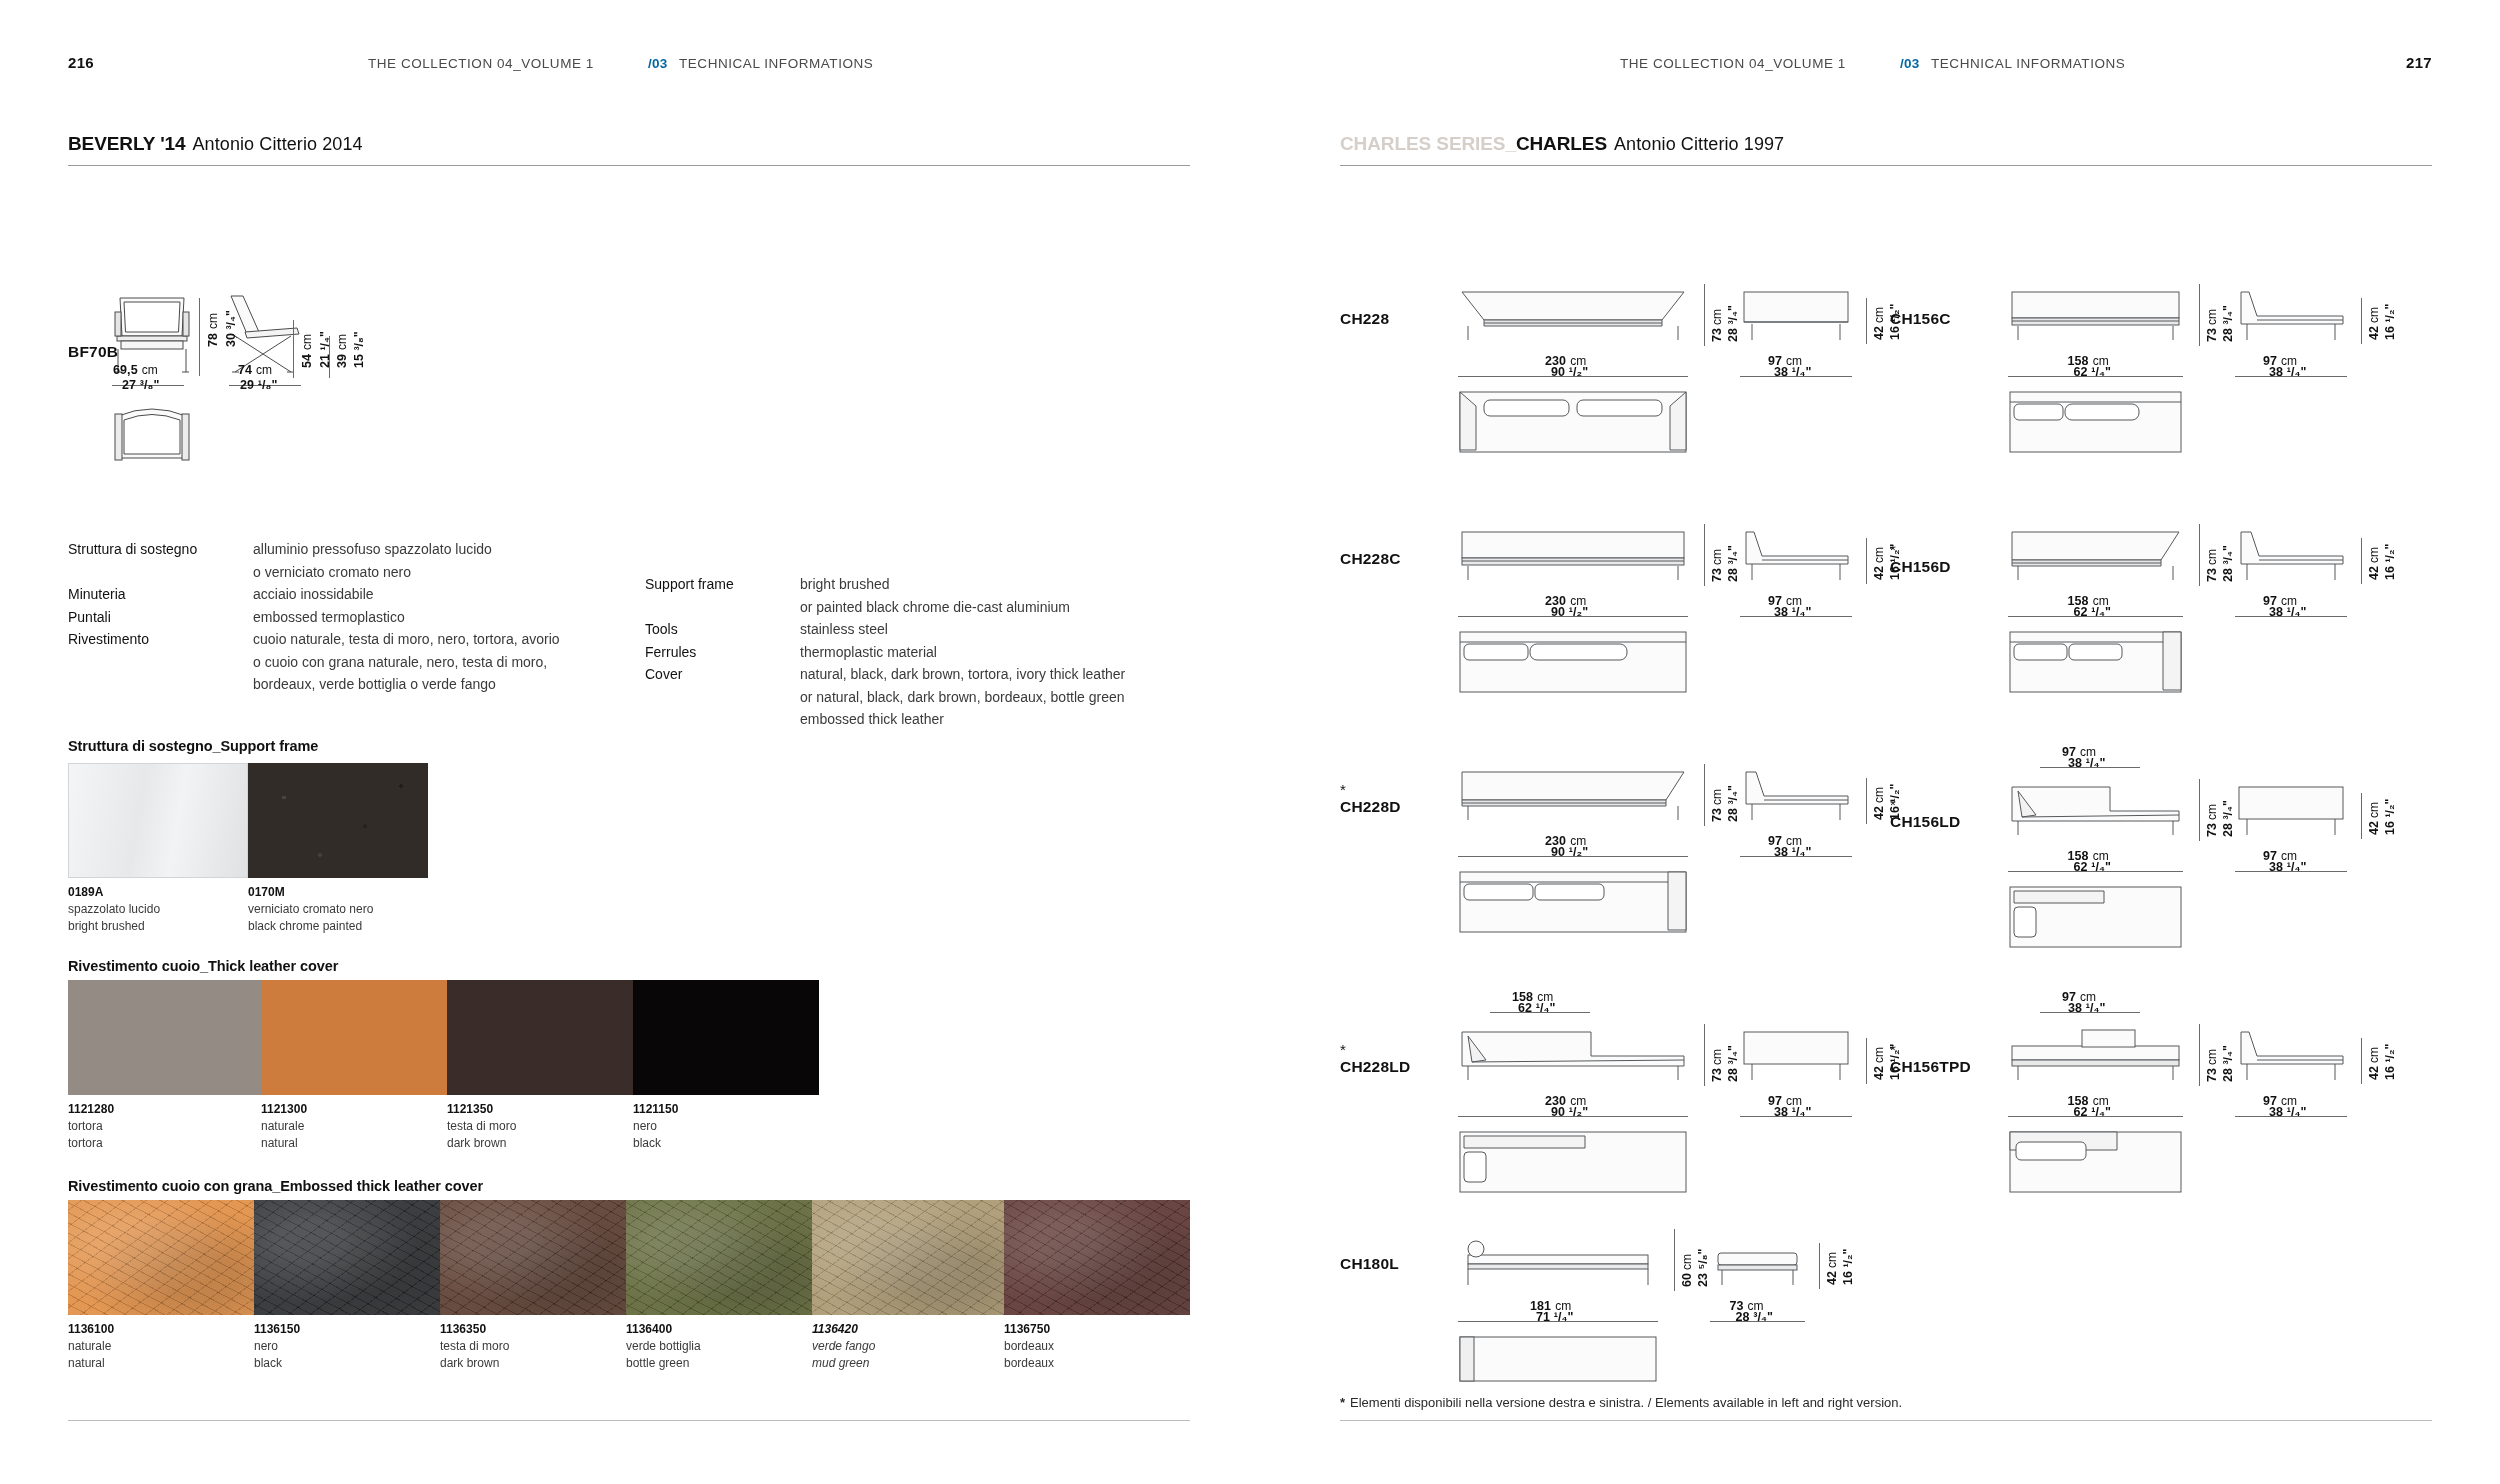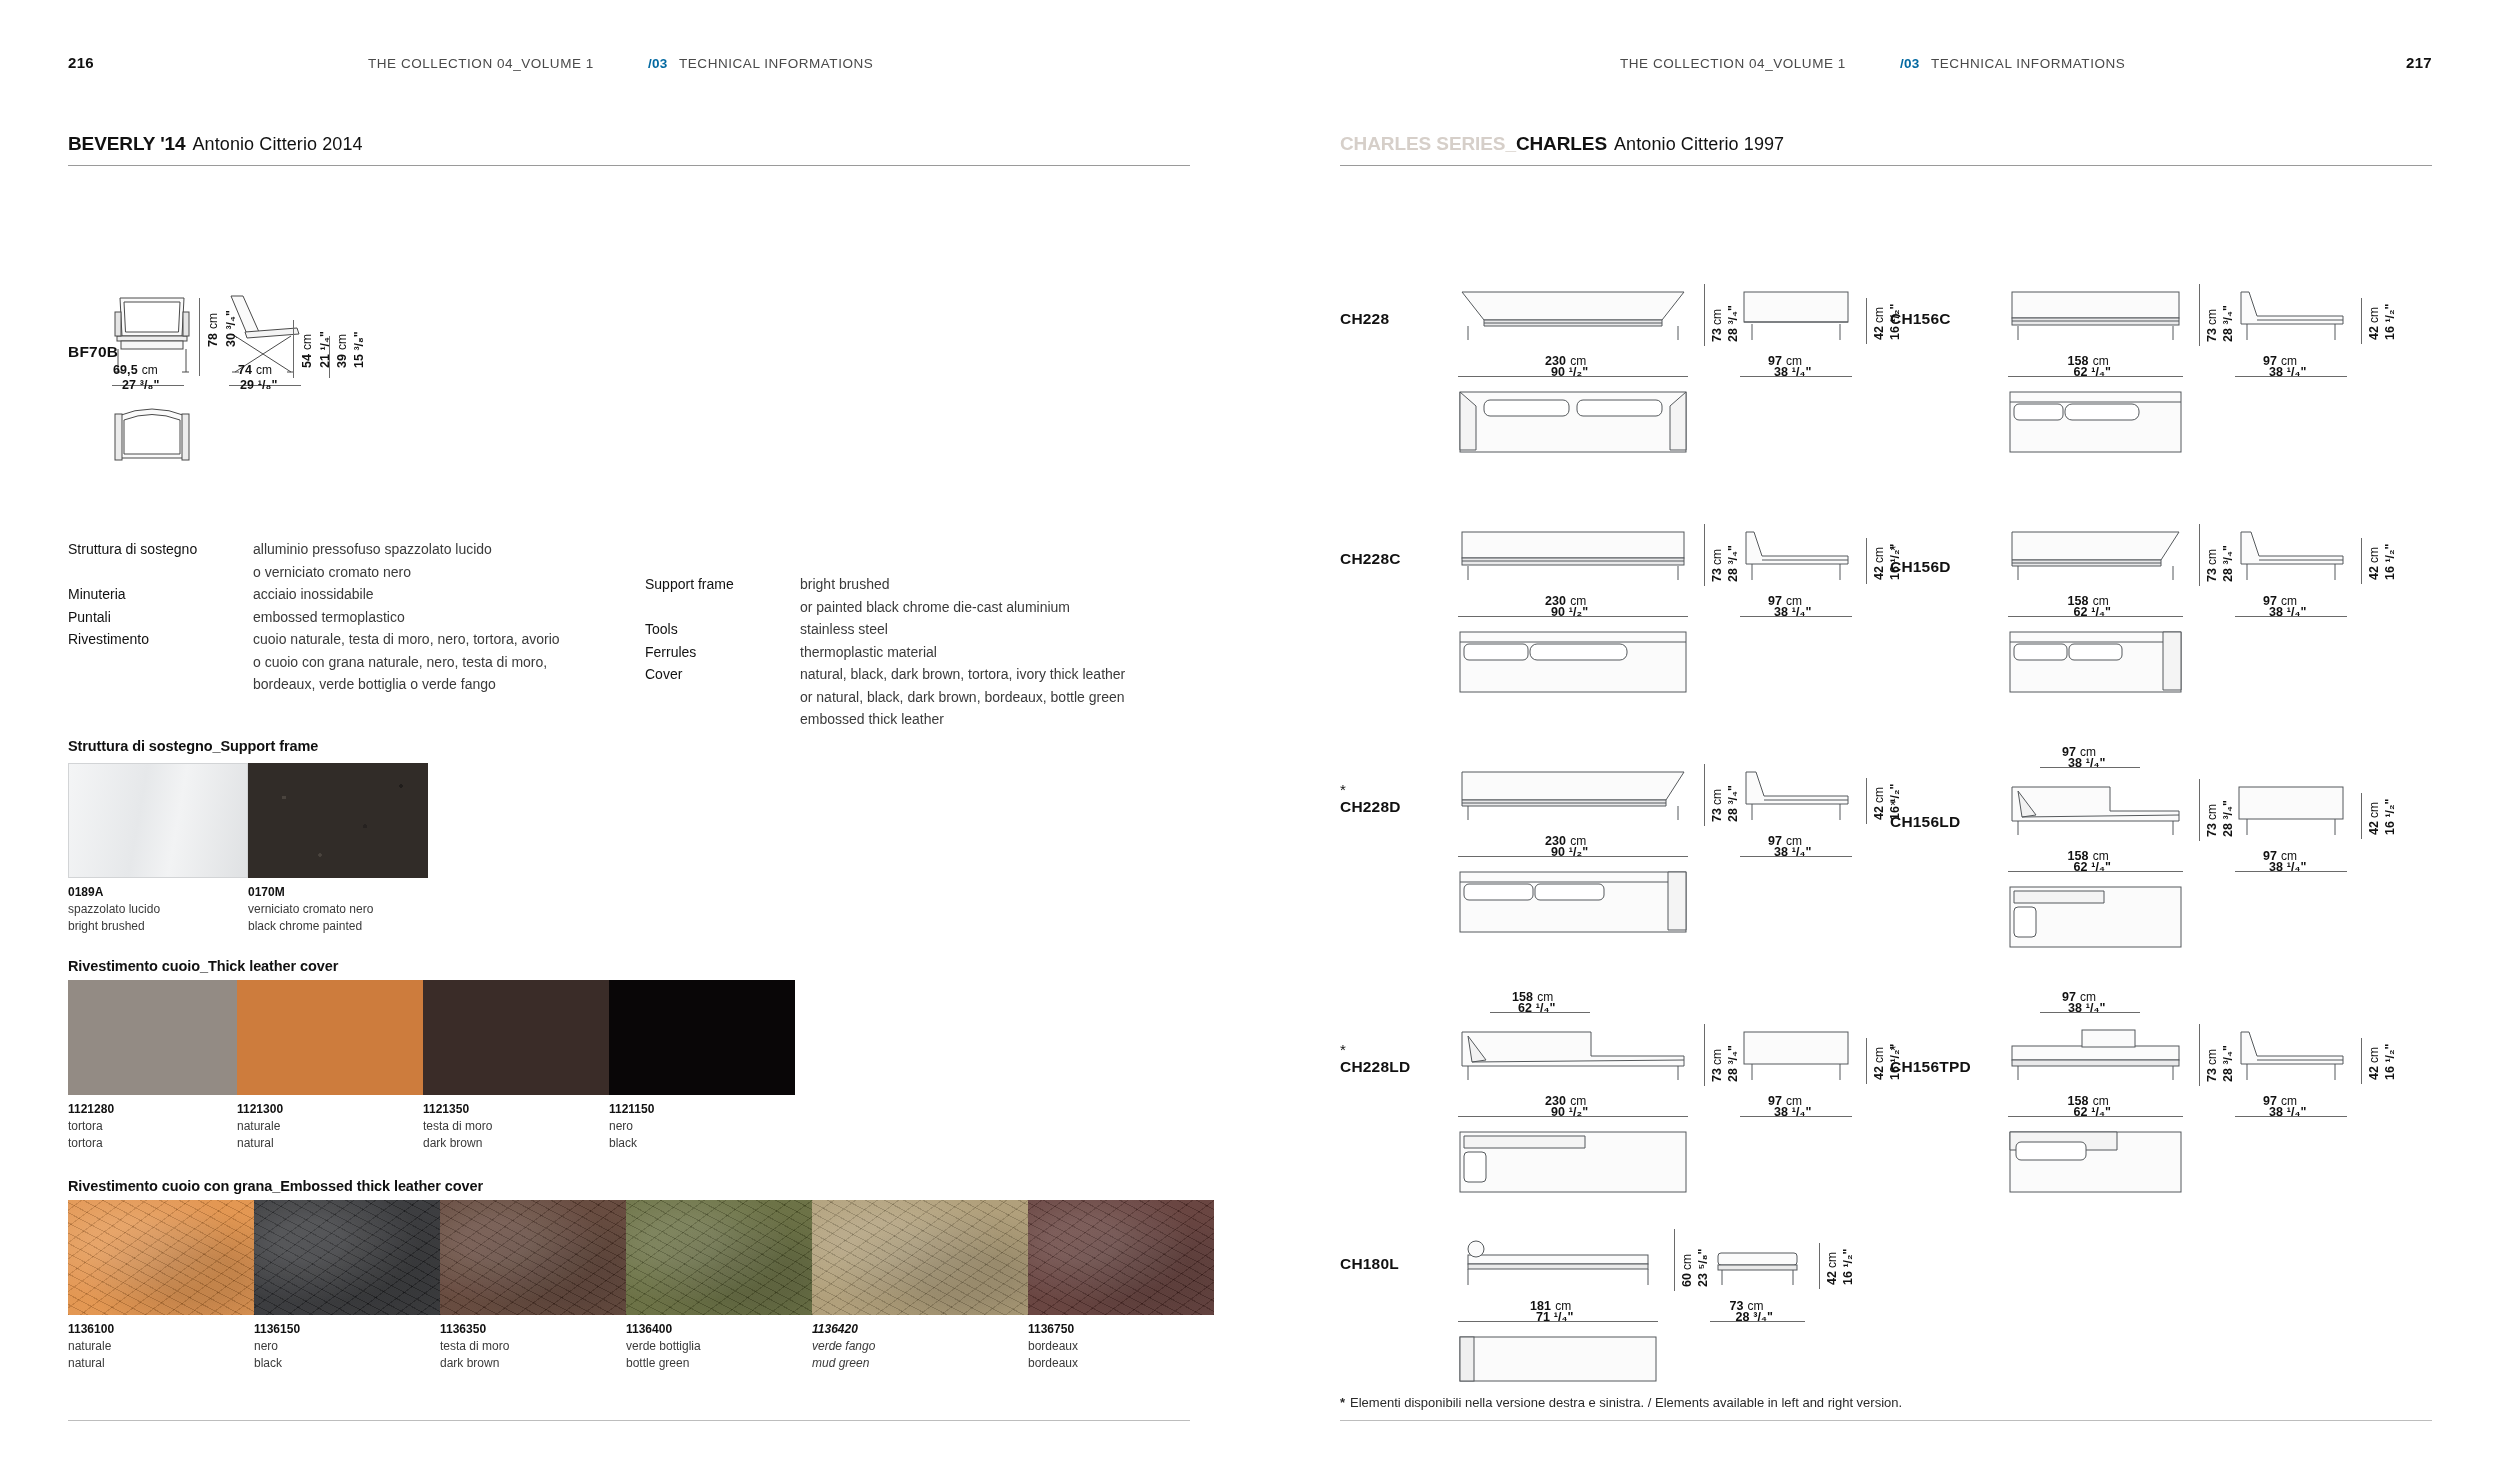--- a/index.html
+++ b/index.html
@@ -245,21 +245,21 @@
         <div class="sw-cap">
           <div class="sw-code">0170M</div>
           <div class="sw-it">verniciato cromato nero</div>
           <div class="sw-en">black chrome painted</div>
         </div>
       </div>
     </div>
 
   <div class="blk-title" style="left:68px; top:958px;">Rivestimento cuoio_Thick leather cover</div>
   <div class="swrow" style="left: 68px; top: 980px; height: 115px; gap: 0px;">
-      <div class="sw" style="width: 169px;">
+      <div class="sw" style="width: 193px;">
         <span class="sw-chip" style="background: rgb(147, 139, 132);"></span>
         <div class="sw-cap">
           <div class="sw-code">1121280</div>
           <div class="sw-it">tortora</div>
           <div class="sw-en">tortora</div>
         </div>
       </div>
       <div class="sw" style="width: 186px;">
         <span class="sw-chip" style="background: rgb(205, 124, 61);"></span>
         <div class="sw-cap">
@@ -313,21 +313,21 @@
         </div>
       </div>
       <div class="sw" style="width: 186px;">
         <span class="sw-chip" style="background: repeating-linear-gradient(28deg, rgba(0, 0, 0, 0.14) 0px, rgba(0, 0, 0, 0.14) 1px, rgba(255, 255, 255, 0.05) 1px, rgba(255, 255, 255, 0.05) 9px), repeating-linear-gradient(-37deg, rgba(0, 0, 0, 0.12) 0px, rgba(0, 0, 0, 0.12) 1px, rgba(255, 255, 255, 0.06) 1px, rgba(255, 255, 255, 0.06) 13px), radial-gradient(at 30% 35%, rgba(255, 255, 255, 0.13) 0px, rgba(255, 255, 255, 0.13) 18%, transparent 60%), radial-gradient(at 72% 68%, rgba(0, 0, 0, 0.16) 0px, rgba(0, 0, 0, 0.16) 20%, transparent 62%), rgb(91, 98, 49);"></span>
         <div class="sw-cap">
           <div class="sw-code">1136400</div>
           <div class="sw-it">verde bottiglia</div>
           <div class="sw-en">bottle green</div>
         </div>
       </div>
-      <div class="sw" style="width: 216px; font-style: italic;">
+      <div class="sw" style="width: 192px; font-style: italic;">
         <span class="sw-chip" style="background: repeating-linear-gradient(28deg, rgba(0, 0, 0, 0.14) 0px, rgba(0, 0, 0, 0.14) 1px, rgba(255, 255, 255, 0.05) 1px, rgba(255, 255, 255, 0.05) 9px), repeating-linear-gradient(-37deg, rgba(0, 0, 0, 0.12) 0px, rgba(0, 0, 0, 0.12) 1px, rgba(255, 255, 255, 0.06) 1px, rgba(255, 255, 255, 0.06) 13px), radial-gradient(at 30% 35%, rgba(255, 255, 255, 0.13) 0px, rgba(255, 255, 255, 0.13) 18%, transparent 60%), radial-gradient(at 72% 68%, rgba(0, 0, 0, 0.16) 0px, rgba(0, 0, 0, 0.16) 20%, transparent 62%), rgb(168, 149, 108);"></span>
         <div class="sw-cap">
           <div class="sw-code">1136420</div>
           <div class="sw-it">verde fango</div>
           <div class="sw-en">mud green</div>
         </div>
       </div>
       <div class="sw" style="width: 186px;">
         <span class="sw-chip" style="background: repeating-linear-gradient(28deg, rgba(0, 0, 0, 0.14) 0px, rgba(0, 0, 0, 0.14) 1px, rgba(255, 255, 255, 0.05) 1px, rgba(255, 255, 255, 0.05) 9px), repeating-linear-gradient(-37deg, rgba(0, 0, 0, 0.12) 0px, rgba(0, 0, 0, 0.12) 1px, rgba(255, 255, 255, 0.06) 1px, rgba(255, 255, 255, 0.06) 13px), radial-gradient(at 30% 35%, rgba(255, 255, 255, 0.13) 0px, rgba(255, 255, 255, 0.13) 18%, transparent 60%), radial-gradient(at 72% 68%, rgba(0, 0, 0, 0.16) 0px, rgba(0, 0, 0, 0.16) 20%, transparent 62%), rgb(88, 48, 44);"></span>
         <div class="sw-cap">

